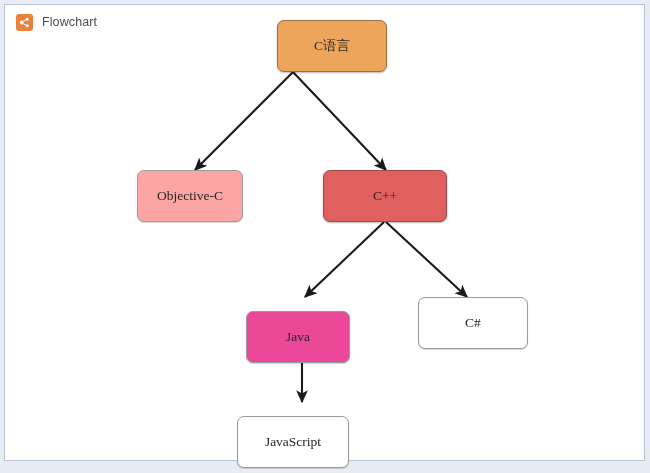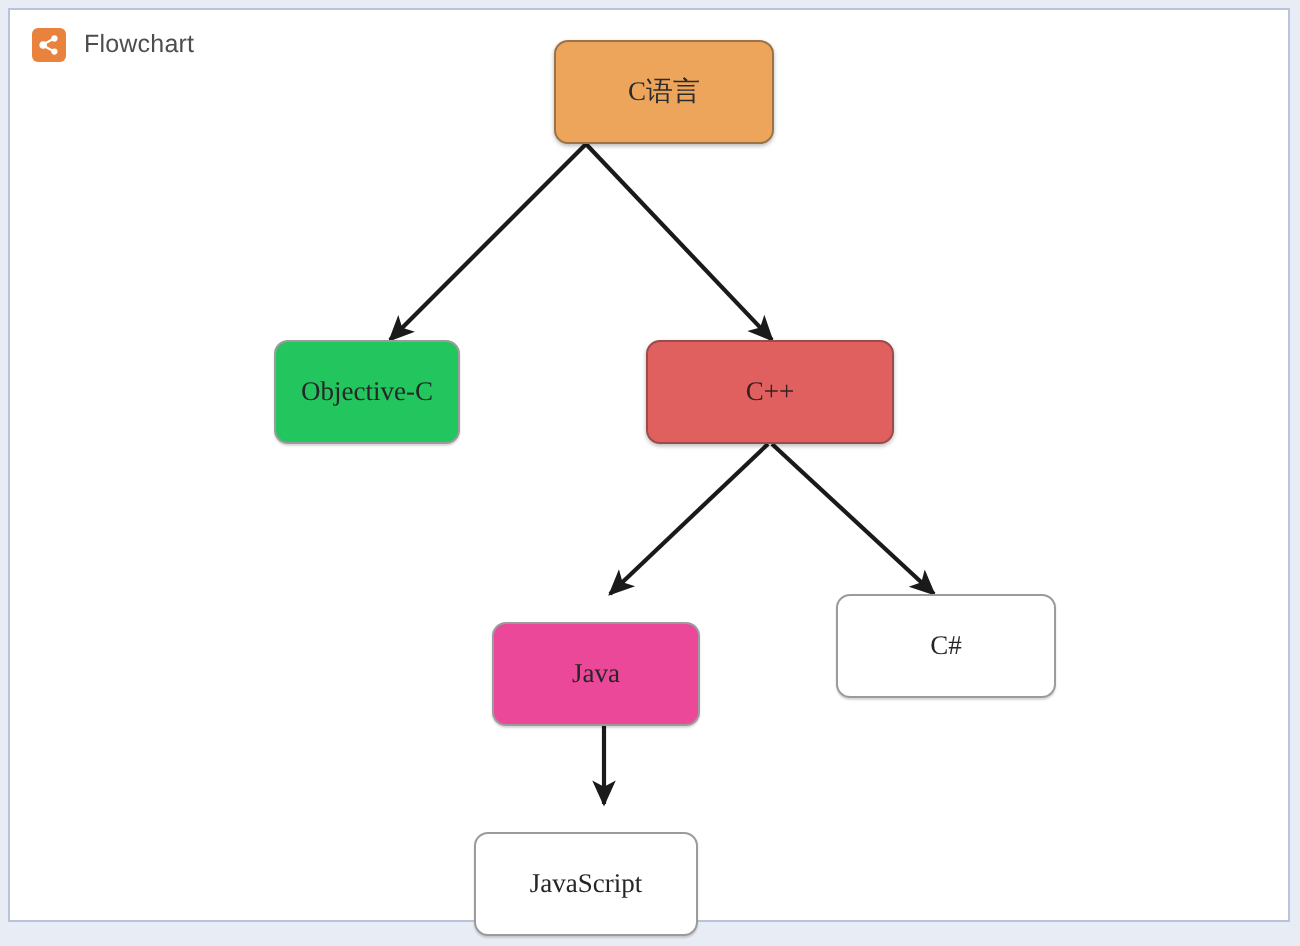--- a/index.html
+++ b/index.html
@@ -131,21 +131,21 @@
           <line x1="288" y1="67" x2="381" y2="165" marker-end="url(#arrowhead)"></line>
           <line x1="379" y1="217" x2="300" y2="292" marker-end="url(#arrowhead)"></line>
           <line x1="381" y1="217" x2="462" y2="292" marker-end="url(#arrowhead)"></line>
           <line x1="297" y1="344" x2="297" y2="397" marker-end="url(#arrowhead)"></line>
         </g>
     </svg>
     <div id="node-layer">
         <div class="node accent-orange" style="left: 232px; top: 15px; width: 110px; height: 52px; background: rgb(237, 165, 91); border-color: rgb(154, 115, 72); margin-left: 40px;">
           <span class="node-label">C语言</span>
         </div>
-        <div class="node plain" style="left: 132px; top: 165px; width: 93px; height: 52px; background: #22c55e; border-color: rgb(155, 155, 155); justify-content: center;">
+        <div class="node plain" style="left: 132px; top: 165px; width: 106px; height: 52px; background: #fca5a5; border-color: rgb(155, 155, 155); justify-content: center;">
           <span class="node-label">Objective-C</span>
         </div>
         <div class="node accent-red" style="left: 318px; top: 165px; width: 124px; height: 52px; background: rgb(224, 96, 96); border-color: rgb(156, 75, 75);">
           <span class="node-label">C++</span>
         </div>
         <div class="node plain" style="left: 241px; top: 306px; width: 104px; height: 52px; background: #ec4899; border-color: rgb(155, 155, 155);">
           <span class="node-label">Java</span>
         </div>
         <div class="node plain" style="left: 413px; top: 292px; width: 110px; height: 52px; background: rgb(255, 255, 255); border-color: rgb(155, 155, 155);">
           <span class="node-label">C#</span>

